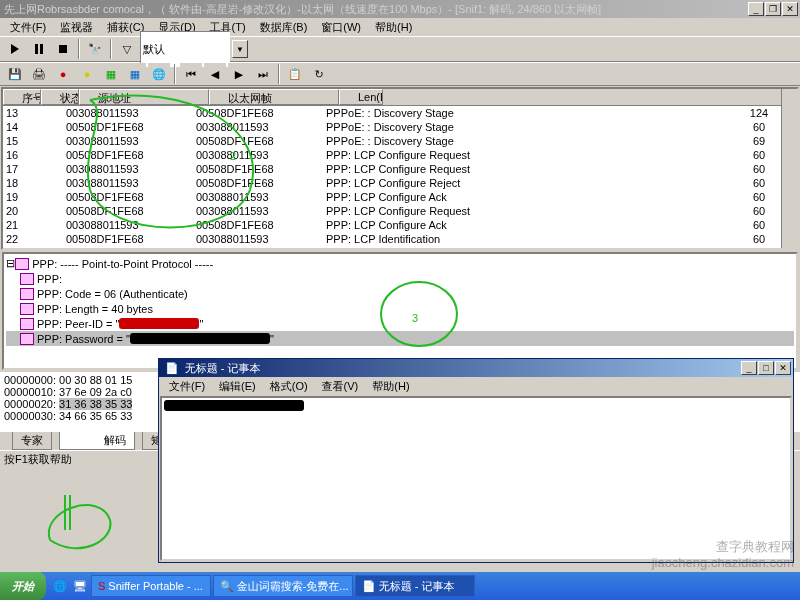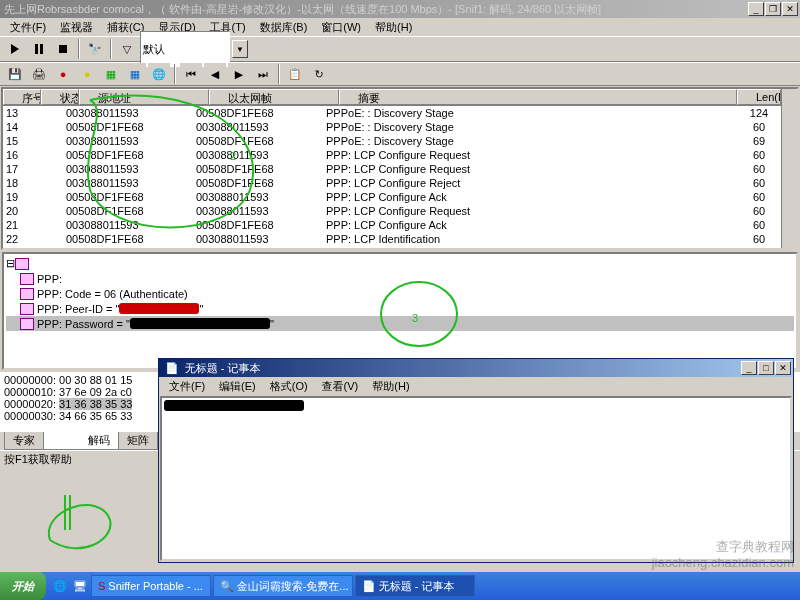--- a/index.html
+++ b/index.html
@@ -27,21 +27,21 @@
 .grid-body { background: #fff; font-family: "Courier New", monospace; font-size: 12px; overflow: hidden; }
 .row { display: flex; height: 14px; line-height: 14px; }
 .row > div { padding: 0 3px; overflow: hidden; white-space: nowrap; }
 .detail-pane { background: #fff; border: 2px inset #d4d0c8; margin: 2px; padding: 2px; font-family: "Courier New", monospace; font-size: 12px; overflow: hidden; }
 .detail-line { display: flex; align-items: center; height: 15px; }
 .detail-icon { width: 14px; height: 12px; background: #ffc0ff; border: 1px solid #800080; margin-right: 3px; display: inline-block; }
 .detail-line.sel { background: #c0c0c0; }
 .hex-pane { background: #fff; font-family: "Courier New", monospace; font-size: 12px; padding: 2px 4px; }
 .hex-pane .sel { background: #c0c0c0; }
 .tabs { display: flex; background: #d4d0c8; height: 18px; padding-left: 4px; }
-.tab { border: 1px solid #808080; border-top: none; padding: 1px 8px; background: #d4d0c8; margin-right: -1px; cursor: pointer; }
+.tab { border: 1px solid #808080; border-top: none; padding: 1px 8px; background: #d4d0c8; margin-right: -1px; cursor: pointer; margin-left: 8px; }
 .tab.active { background: #fff; padding-left: 44px; }
 .statusbar { background: #d4d0c8; border-top: 1px solid #fff; height: 18px; display: flex; align-items: center; padding: 0 4px; }
 .taskbar { position: absolute; bottom: 0; left: 0; right: 0; height: 28px; background: linear-gradient(to bottom, #3a81dd, #245edb); display: flex; align-items: center; }
 .startbtn { background: linear-gradient(to bottom, #5eb85e, #3a8a3a); height: 28px; padding: 0 12px; display: flex; align-items: center; color: #fff; font-weight: bold; font-style: italic; cursor: pointer; border-radius: 0 8px 8px 0; justify-content: center; }
 .taskbtn { background: #3c8af0; border: 1px solid #2860c0; height: 22px; margin: 0 1px; padding: 0 6px; display: flex; align-items: center; color: #fff; cursor: pointer; min-width: 120px; max-width: 140px; overflow: hidden; white-space: nowrap; }
 .taskbtn.active { background: #1e50b0; }
 .notepad { position: absolute; left: 158px; top: 358px; width: 636px; height: 205px; background: #d4d0c8; border: 1px solid #0a246a; display: flex; flex-direction: column; }
 .notepad .editor { flex: 1; background: #fff; border: 2px inset #d4d0c8; margin: 1px; padding: 2px; font-family: "Courier New", monospace; }
 .redact { background: #000; display: inline-block; height: 11px; border-radius: 3px; }
 svg.icon { width: 16px; height: 16px; }
@@ -118,21 +118,20 @@
   <div class="tbtn">↻</div>
 </div>
 
 <div style="display:flex;border:2px inset #d4d0c8;margin:1px">
   <div style="flex:1">
     <div class="grid-header">
       <div class="col-seq">序号</div>
       <div class="col-status">状态</div>
       <div class="col-src">源地址</div>
       <div class="col-dst">以太网帧</div>
-      <div class="col-summary">摘要</div>
       <div class="col-len">Len(B</div>
     </div>
     <div class="grid-body" id="grid-body" style="height:142px">
         <div class="row">
           <div class="col-seq">13</div>
           <div class="col-status"></div>
           <div class="col-src">003088011593</div>
           <div class="col-dst">00508DF1FE68</div>
           <div class="col-summary">PPPoE: : Discovery Stage</div>
           <div class="col-len">124</div>
@@ -219,31 +218,37 @@
         </div>
       </div>
   </div>
   <div class="scroll-v"></div>
 </div>
 
 <div class="detail-pane" style="height:118px;position:relative">
   <div class="detail-line">
       <span>⊟ </span>
       <span class="detail-icon"></span>
+      <span>PPP:  ----- Point-to-Point Protocol -----</span>
     </div>
   <div id="detail-lines">
       <div class="detail-line">
         <span style="width:14px"></span>
         <span class="detail-icon"></span>
         <span>PPP:</span>
       </div>
       <div class="detail-line">
         <span style="width:14px"></span>
         <span class="detail-icon"></span>
         <span>PPP:  Code = 06 (Authenticate)</span>
+      </div>
+      <div class="detail-line">
+        <span style="width:14px"></span>
+        <span class="detail-icon"></span>
+        <span>PPP:  Length = 40 bytes</span>
       </div>
       <div class="detail-line">
         <span style="width:14px"></span>
         <span class="detail-icon"></span>
         <span>PPP:  Peer-ID = "</span>
         <span class="redact" style="width:80px;background:#c00"></span>
         <span>"</span>
       </div>
       <div class="detail-line sel">
         <span style="width:14px"></span>

